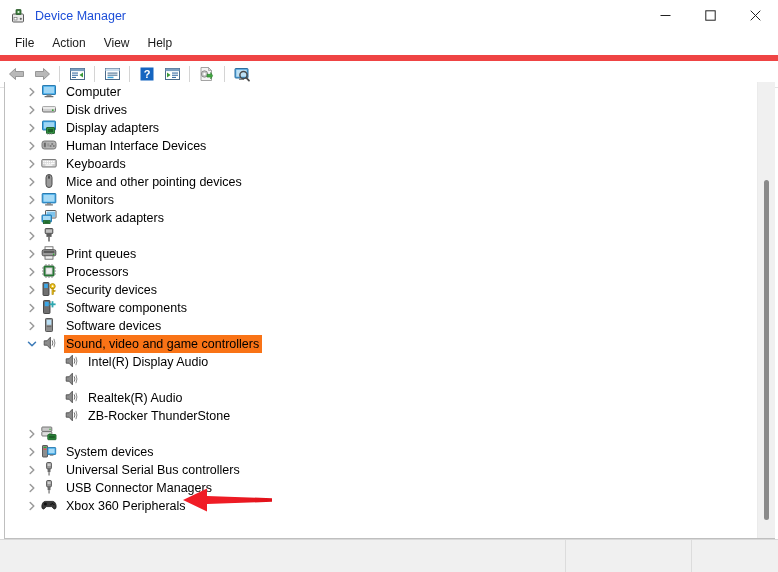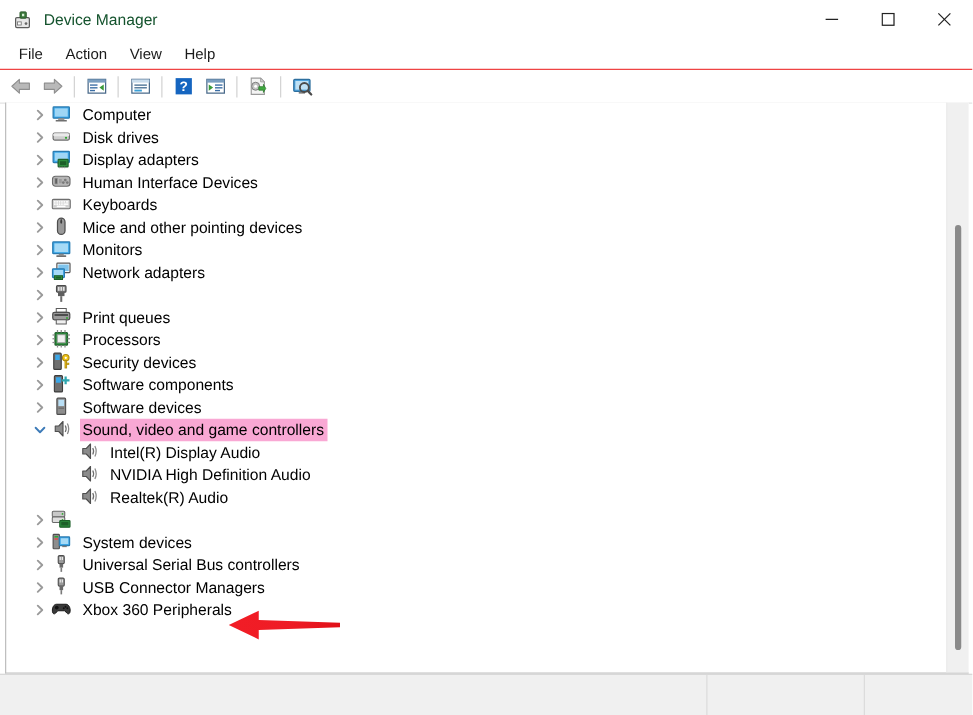--- a/index.html
+++ b/index.html
@@ -34,21 +34,21 @@
     min-width: 0;
   }
   .app-icon {
     width: 16px;
     height: 16px;
     position: relative;
     flex: none;
   }
   .title-text {
     font-size: 12.5px;
-    color: #14532d;
+    color: #1d4ed8;
     white-space: nowrap;
   }
   .win-buttons {
     display: flex;
     height: 31px;
   }
   .win-btn {
     width: 45px;
     height: 31px;
     display: flex;
@@ -57,21 +57,21 @@
     color: #222;
   }
 
   
   .menubar {
     height: 24px;
     display: flex;
     align-items: center;
     padding-left: 6px;
     background: #ffffff;
-    border-bottom: 1px solid #ef4444;
+    border-bottom: 6px solid #ef4444;
   }
   .menu-item {
     font-size: 12px;
     color: #1b1b1b;
     padding: 3px 9px;
     border-radius: 3px;
     white-space: nowrap;
   }
 
   
@@ -150,21 +150,21 @@
     justify-content: center;
     position: relative;
   }
   .label {
     font-size: 12.5px;
     color: #000;
     line-height: 16px;
     padding: 1px 3px 1px 2px;
   }
   .row.selected .label {
-    background: #f9a8d4;
+    background: #f97316;
   }
 
   
   .vscroll {
     position: absolute;
     right: 0;
     top: 0;
     bottom: 0;
     width: 17px;
     background: #f0f0f0;
@@ -616,32 +616,42 @@
       </div>
       <div class="row child">
         <span class="chev spacer"></span>
         <span class="icon-cell">
           <svg width="16" height="16" viewBox="0 0 16 16">
             <path d="M3.2 5.8 L6 5.8 L9.4 2.2 L9.4 13.8 L6 10.2 L3.2 10.2 Z" fill="#8c8c8c" stroke="#4f4f4f" stroke-width="0.9" stroke-linejoin="round"></path>
             <path d="M11.2 5.4 Q12.6 8 11.2 10.6" fill="none" stroke="#6e6e6e" stroke-width="1"></path>
             <path d="M12.9 3.8 Q15 8 12.9 12.2" fill="none" stroke="#8a8a8a" stroke-width="1"></path>
           </svg>
         </span>
-        <span class="label">NVIDIA High Definition Audio</span>
       </div>
       <div class="row child">
         <span class="chev spacer"></span>
         <span class="icon-cell">
           <svg width="16" height="16" viewBox="0 0 16 16">
             <path d="M3.2 5.8 L6 5.8 L9.4 2.2 L9.4 13.8 L6 10.2 L3.2 10.2 Z" fill="#8c8c8c" stroke="#4f4f4f" stroke-width="0.9" stroke-linejoin="round"></path>
             <path d="M11.2 5.4 Q12.6 8 11.2 10.6" fill="none" stroke="#6e6e6e" stroke-width="1"></path>
             <path d="M12.9 3.8 Q15 8 12.9 12.2" fill="none" stroke="#8a8a8a" stroke-width="1"></path>
           </svg>
         </span>
         <span class="label">Realtek(R) Audio</span>
+      </div>
+      <div class="row child">
+        <span class="chev spacer"></span>
+        <span class="icon-cell">
+          <svg width="16" height="16" viewBox="0 0 16 16">
+            <path d="M3.2 5.8 L6 5.8 L9.4 2.2 L9.4 13.8 L6 10.2 L3.2 10.2 Z" fill="#8c8c8c" stroke="#4f4f4f" stroke-width="0.9" stroke-linejoin="round"></path>
+            <path d="M11.2 5.4 Q12.6 8 11.2 10.6" fill="none" stroke="#6e6e6e" stroke-width="1"></path>
+            <path d="M12.9 3.8 Q15 8 12.9 12.2" fill="none" stroke="#8a8a8a" stroke-width="1"></path>
+          </svg>
+        </span>
+        <span class="label">ZB-Rocker ThunderStone</span>
       </div>
       <div class="row">
         <span class="chev">
           <svg width="10" height="10" viewBox="0 0 10 10">
             <path d="M3.2 1.5 L6.8 5 L3.2 8.5" fill="none" stroke="#9a9a9a" stroke-width="1.5" stroke-linecap="round" stroke-linejoin="round"></path>
           </svg>
         </span>
         <span class="icon-cell">
           <svg width="16" height="16" viewBox="0 0 16 16">
             <rect x="0.8" y="2" width="10" height="4.4" rx="0.8" fill="#c8c8c8" stroke="#6a6a6a" stroke-width="0.9"></rect>

